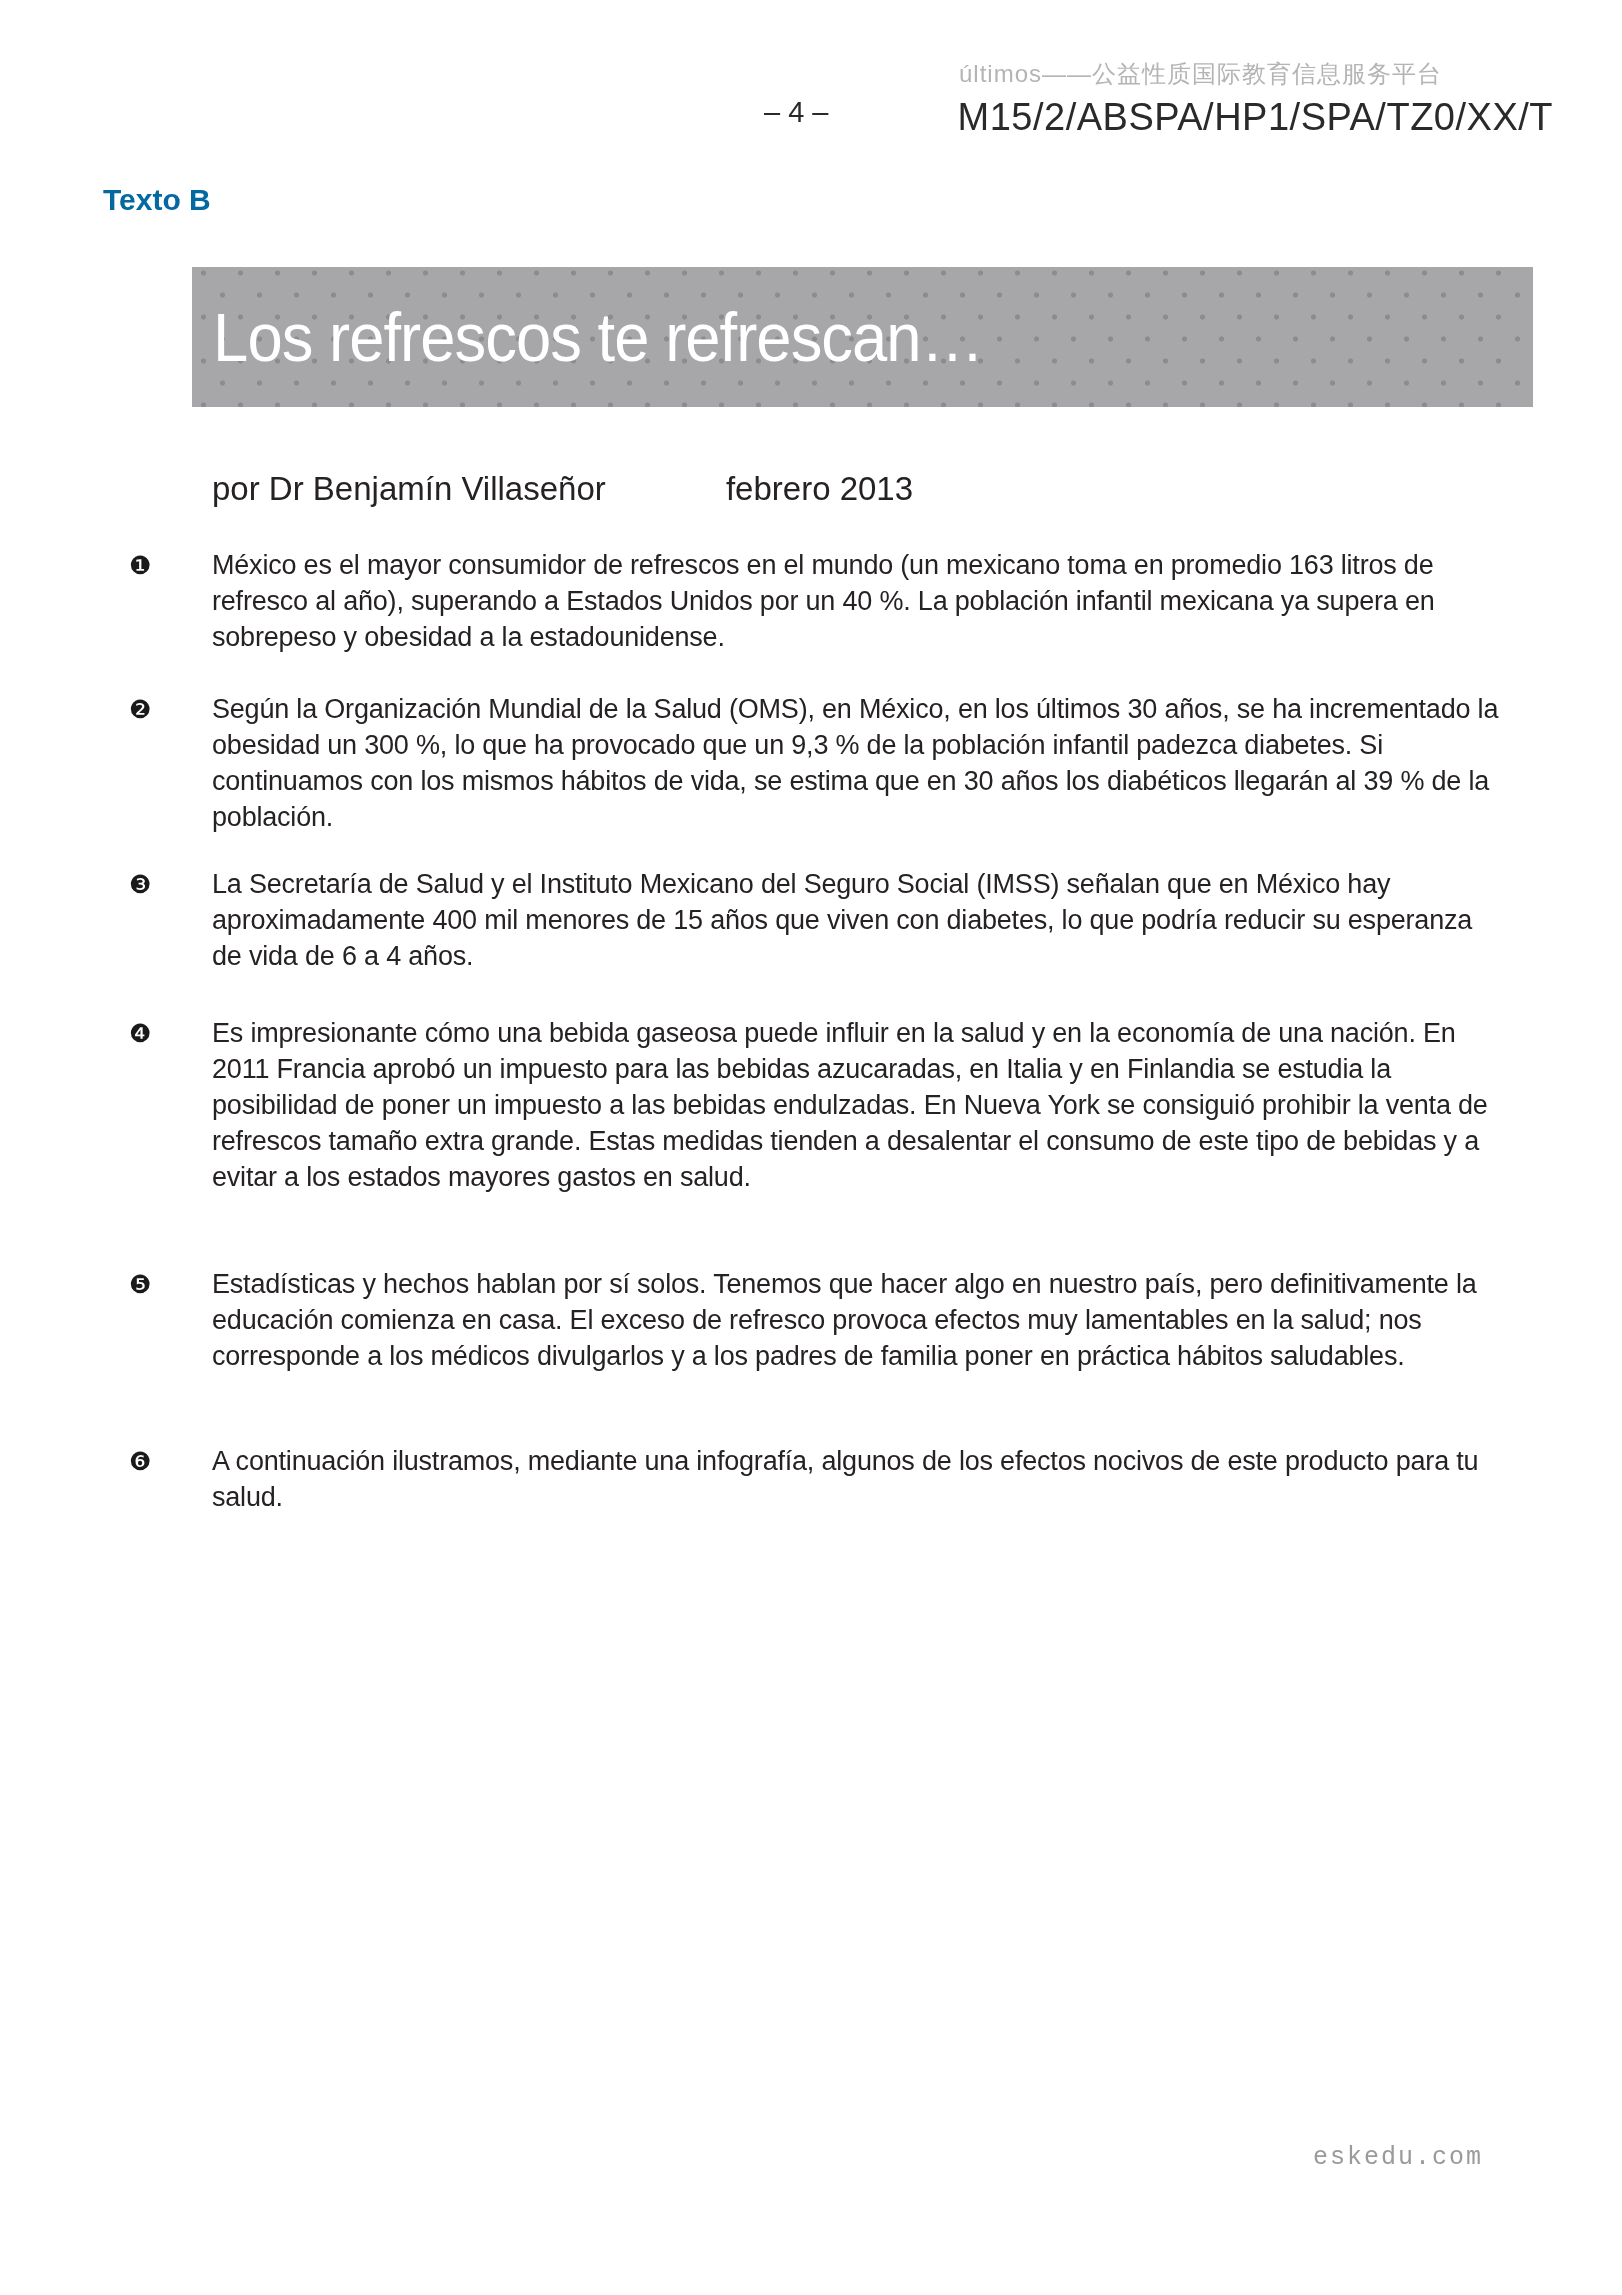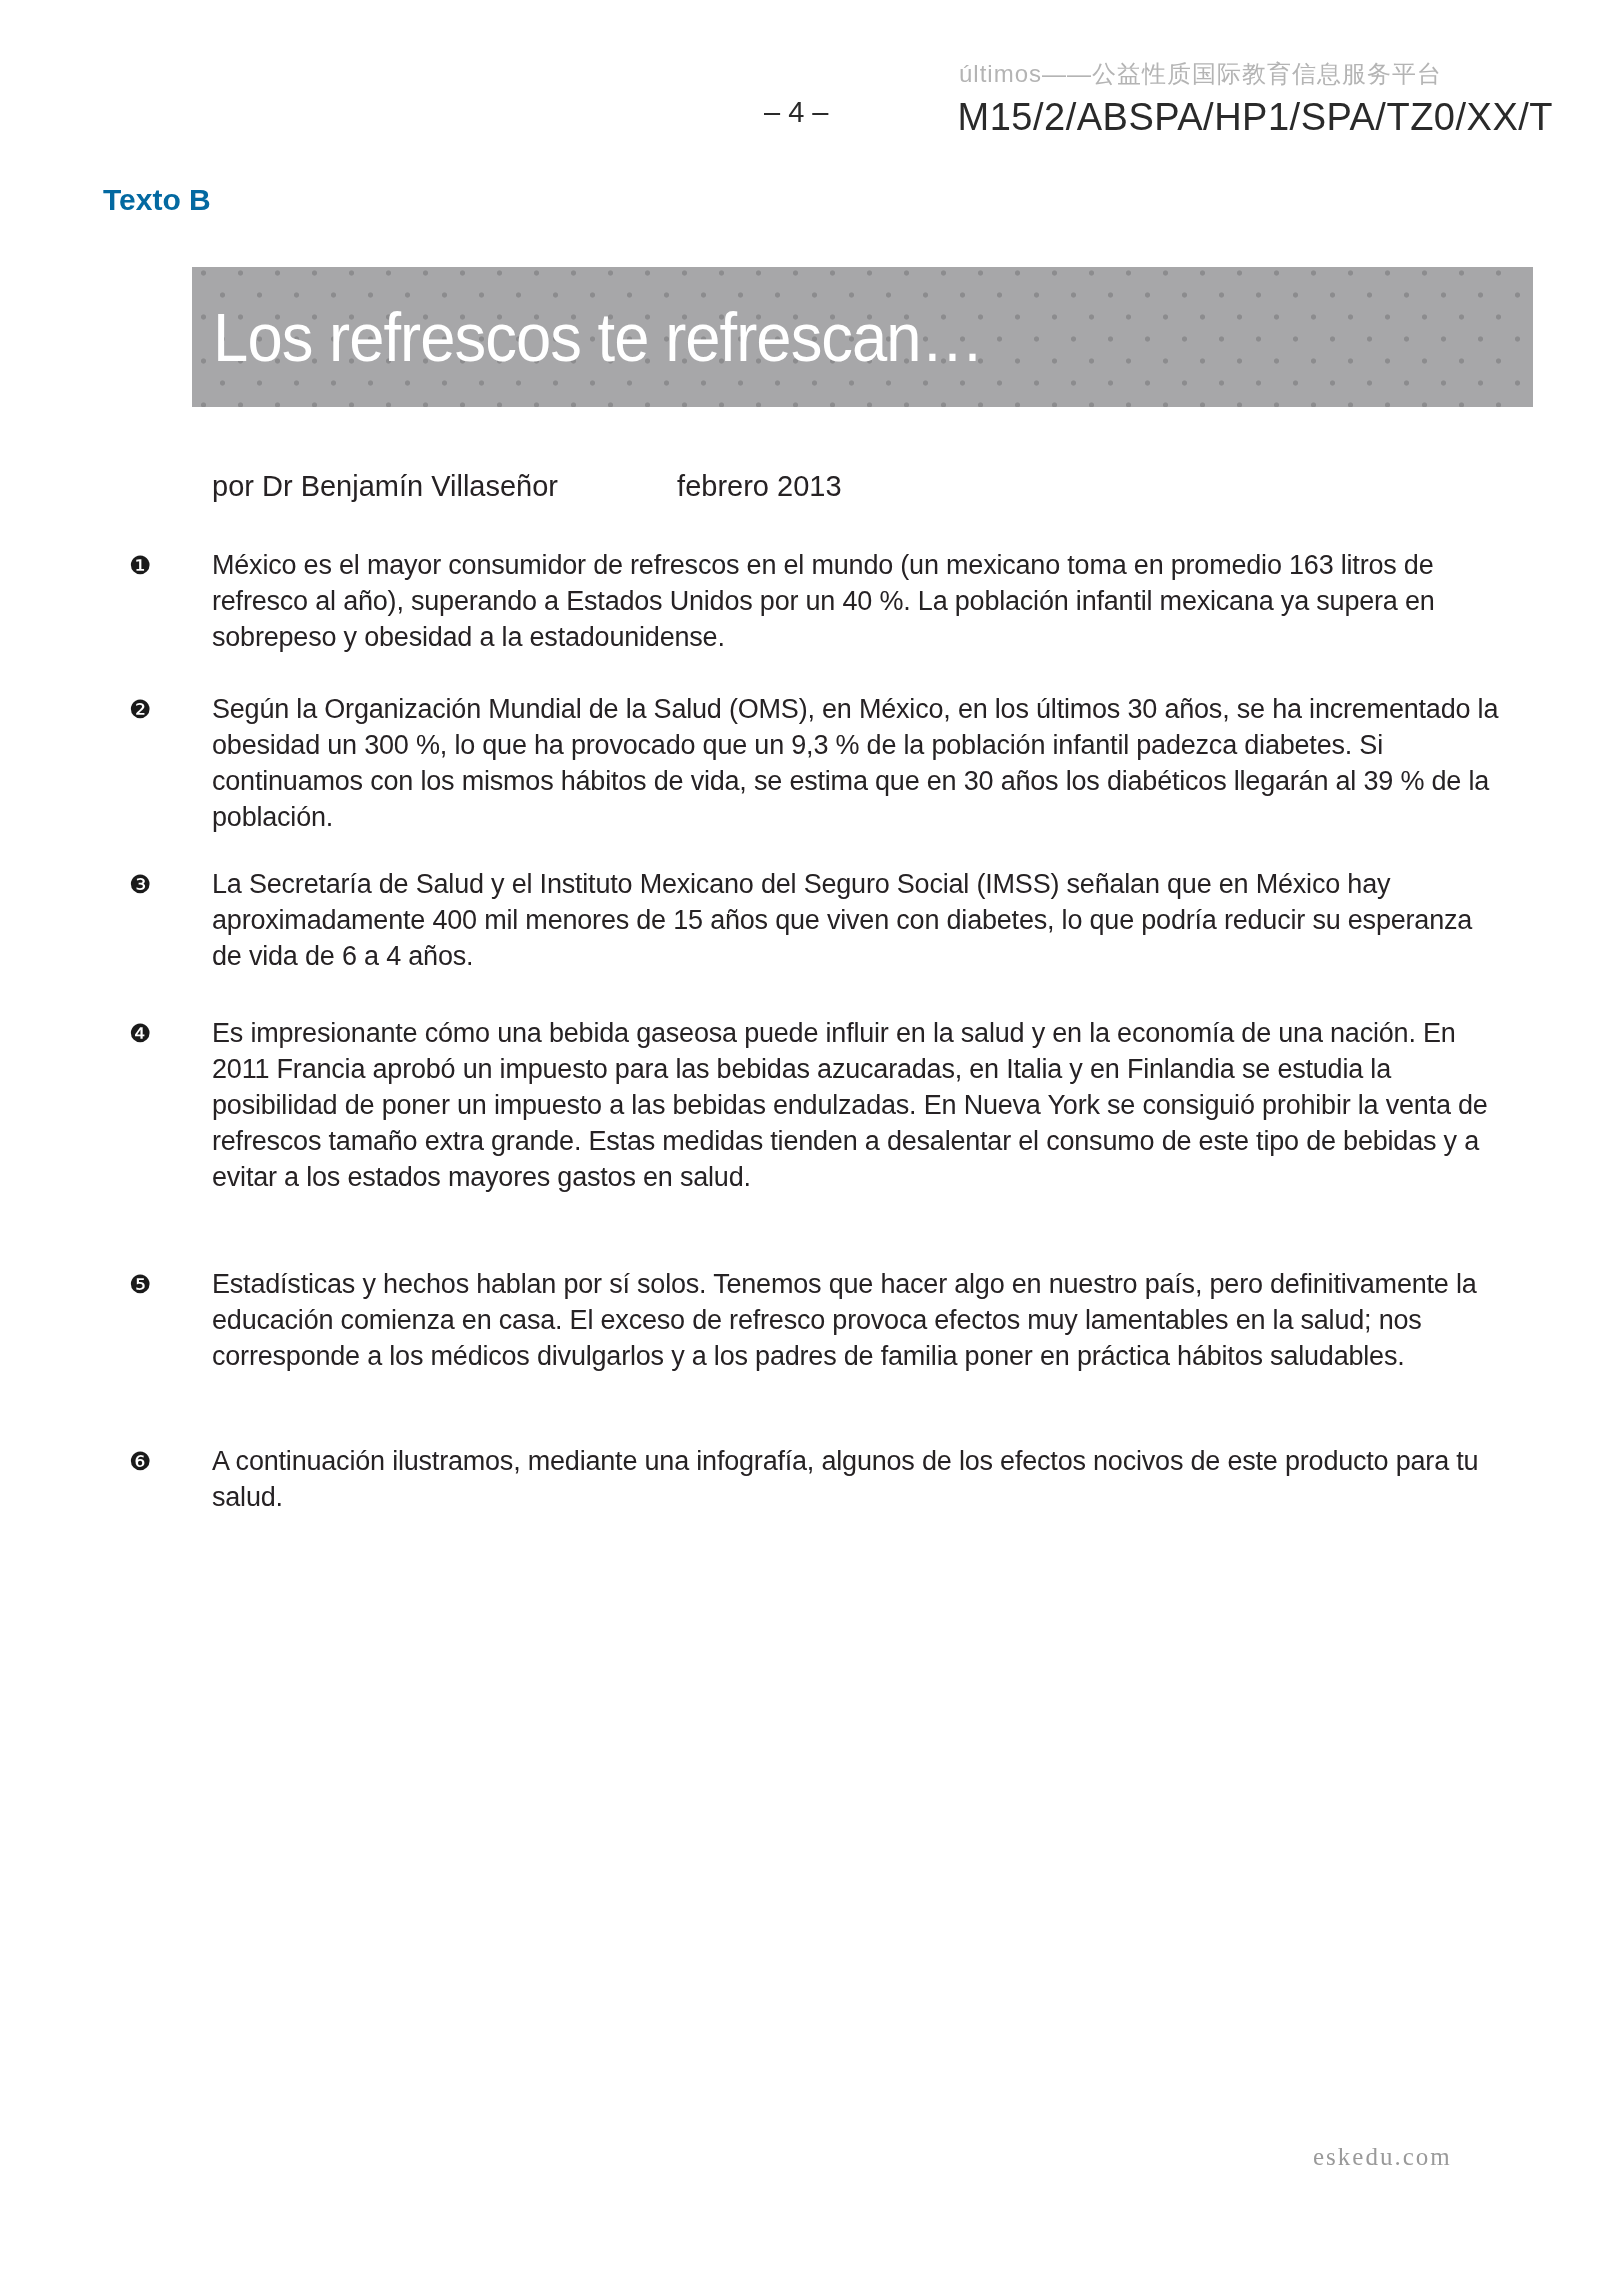--- a/index.html
+++ b/index.html
@@ -30,38 +30,38 @@
       radial-gradient(circle, #8c8c8e 2.2px, rgba(0,0,0,0) 3px);
     background-size:37px 44px;
     background-position:12px 6px, 30px 28px;
     display:flex; align-items:center;
   }
   .banner-title {
     font-size:66px; font-weight:400; color:#ffffff; padding-left:22px;
     letter-spacing:-1px; white-space:nowrap;
     transform:scale(0.96,1.05); transform-origin:left center;
   }
-  .byline-row { position:absolute; top:470px; left:212px; font-size:29px; color:#262224; }
+  .byline-row { position:absolute; top:470px; left:212px; font-size:33px; color:#262224; }
   .byline { display:inline-block; }
   .byline-date { display:inline-block; margin-left:111px; }
   .para {
     position:absolute; left:129px; width:1378px;
   }
   .para-marker {
     position:absolute; left:0; top:4px; font-size:25px; color:#1a1a1a;
   }
   .para-text {
     margin:0 0 0 83px; font-size:27px; line-height:36px; letter-spacing:-0.2px;
     color:#262224; text-align:left;
   }
   .p1 { top:547px; } .p2 { top:691px; } .p3 { top:866px; }
   .p4 { top:1015px; } .p5 { top:1266px; } .p6 { top:1443px; }
   .footer-site {
     position:absolute; top:2143px; left:1313px;
-    font-family:Liberation Serif, serif; font-size:25px; color:#9a9a9a;
+    font-family:Liberation Mono, monospace; font-size:25px; color:#9a9a9a;
     letter-spacing:2px;
   }
 </style>
 </head>
 <body>
 
 <div class="page">
 
   <div class="watermark">últimos——公益性质国际教育信息服务平台</div>
 

